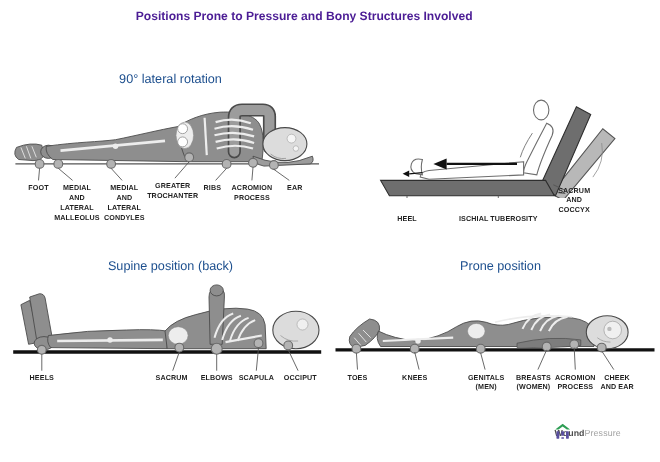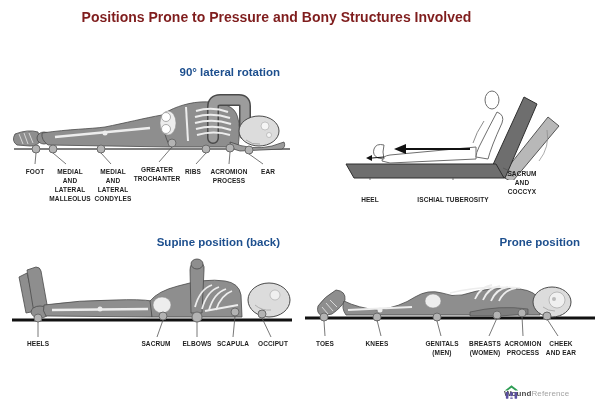--- a/index.html
+++ b/index.html
@@ -1,21 +1,21 @@
 <!DOCTYPE html>
 <html><head>
 <meta charset="utf-8">
 <style>
   html,body{margin:0;padding:0;background:#fff;}
   .canvas{position:relative;width:600px;height:420px;background:#ffffff;overflow:hidden;
           font-family:"Liberation Sans",sans-serif;}
   .page-title{position:absolute;left:0;top:9px;width:553px;text-align:center;
-          font-size:14px;font-weight:bold;color:#7f1d1d;}
-  .heading{position:absolute;width:250px;text-align:right;font-size:11.5px;
-          font-weight:700;color:#1d4f8e;}
+          font-size:11px;font-weight:bold;color:#4c1d95;}
+  .heading{position:absolute;width:250px;text-align:center;font-size:11.5px;
+          font-weight:400;color:#1d4f8e;}
   .plabel{position:absolute;font-size:6.5px;font-weight:bold;color:#1f1f1f;
           text-align:center;white-space:pre-line;line-height:1.4;letter-spacing:.1px;}
   svg{position:absolute;}
   .logo{position:absolute;left:504px;top:389px;display:flex;align-items:center;gap:4px;}
   .logo-text{font-size:8px;letter-spacing:.1px;}
   .logo-bold{font-weight:bold;color:#4d4d4d;}
   .logo-light{font-weight:normal;color:#a3a3a3;}
 </style>
 </head>
 <body>
@@ -202,17 +202,17 @@
 
   <div class="logo">
     <svg width="15" height="17" viewBox="0 0 20 22">
       <polygon points="10,0 19,7 15,7 10,3.2 5,7 1,7" fill="#2f9e55"></polygon>
       <rect x="2.5" y="9" width="3.4" height="9" rx="0.6" fill="#5a4fa0"></rect>
       <rect x="14.1" y="9" width="3.4" height="9" rx="0.6" fill="#5a4fa0"></rect>
       <rect x="8.3" y="9" width="3.4" height="5.5" rx="0.6" fill="#5a4fa0"></rect>
       <rect x="8.3" y="16.2" width="3.4" height="1.9" rx="0.6" fill="#5a4fa0"></rect>
     </svg>
     <span class="logo-text">
-      <span class="logo-bold">Wound</span><span class="logo-light">Reference</span>
+      <span class="logo-bold">Wound</span><span class="logo-light">Pressure</span>
     </span>
   </div>
 
 </div>
 
 </body></html>

